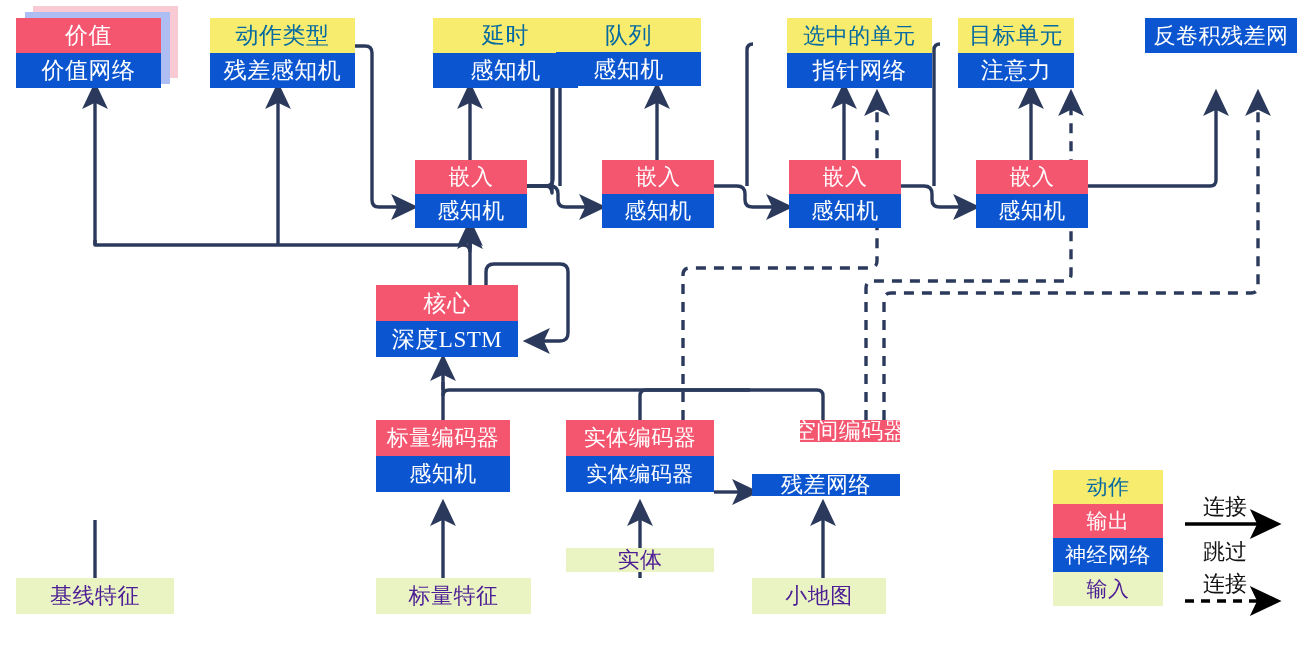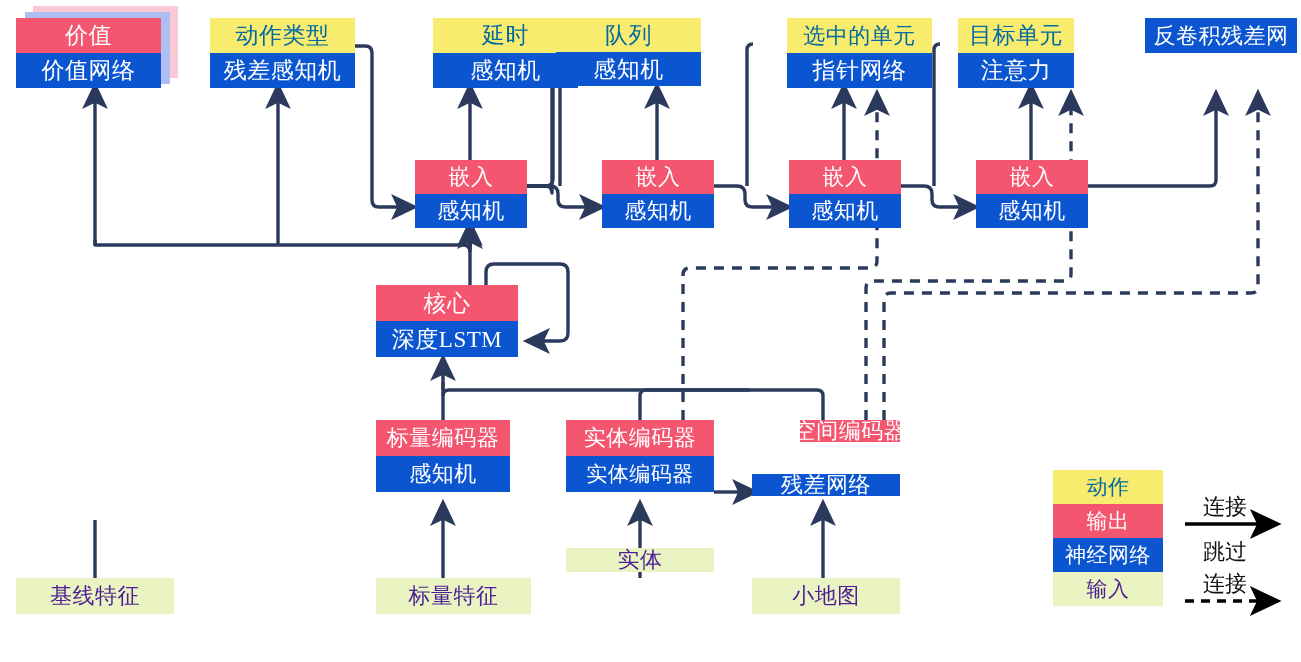--- a/index.html
+++ b/index.html
@@ -181,21 +181,21 @@
   </div>
 
   <div class="node" style="left:376px;top:578px;width:155px;height:36px;">
     <div class="cell c-input" style="height:36px;font-size:22px;">标量特征</div>
   </div>
 
   <div class="node" style="left:566px;top:548px;width:148px;height:24px;">
     <div class="cell c-input" style="height:36px;font-size:22px;">实体</div>
   </div>
 
-  <div class="node" style="left:752px;top:578px;width:148px;height:36px;">
+  <div class="node" style="left:752px;top:578px;width:134px;height:36px;">
     <div class="cell c-input" style="height:36px;font-size:22px;">小地图</div>
   </div>
 
   <div class="legend-box" style="left:1053px;top:470px;width:110px;height:136px;">
     <div class="cell c-action" style="font-size:21px;">动作</div>
     <div class="cell c-output" style="font-size:21px;">输出</div>
     <div class="cell c-net" style="font-size:21px;">神经网络</div>
     <div class="cell c-input" style="font-size:21px;">输入</div>
   </div>
 

